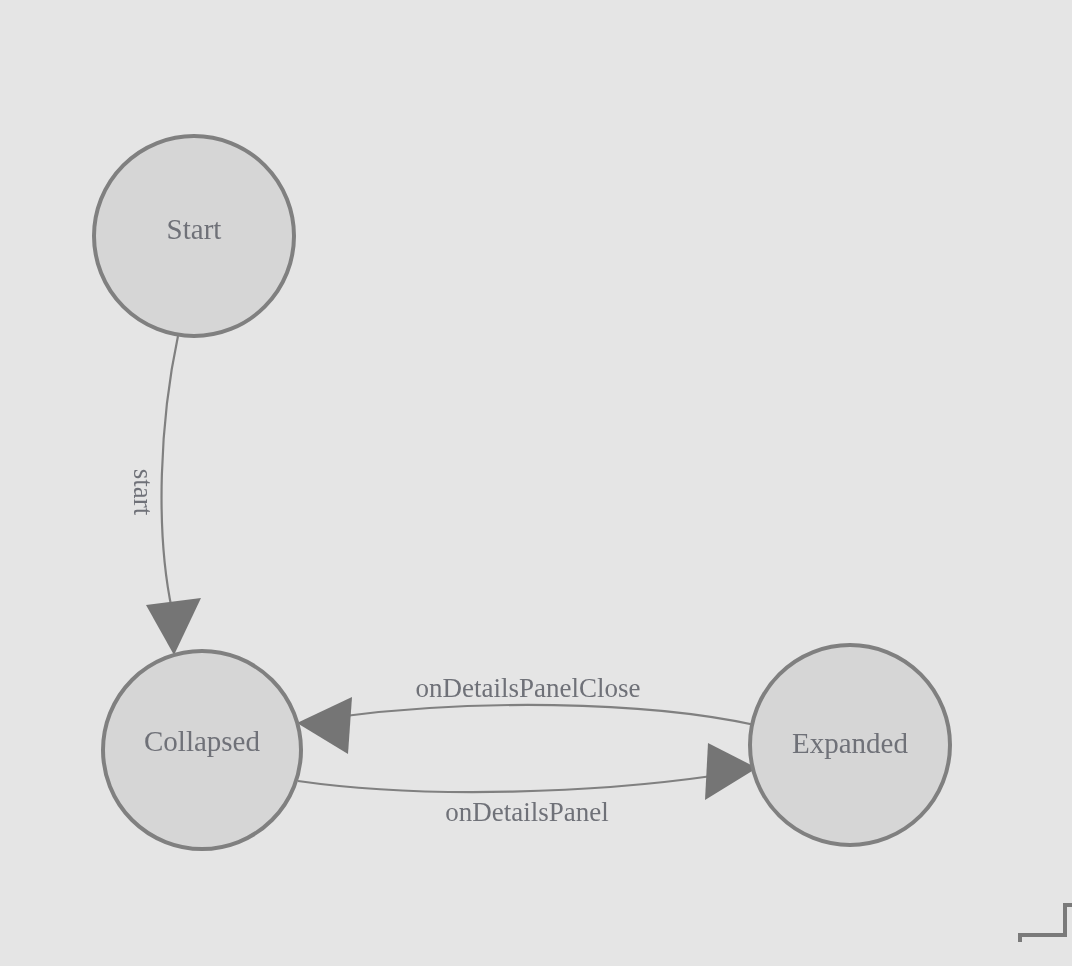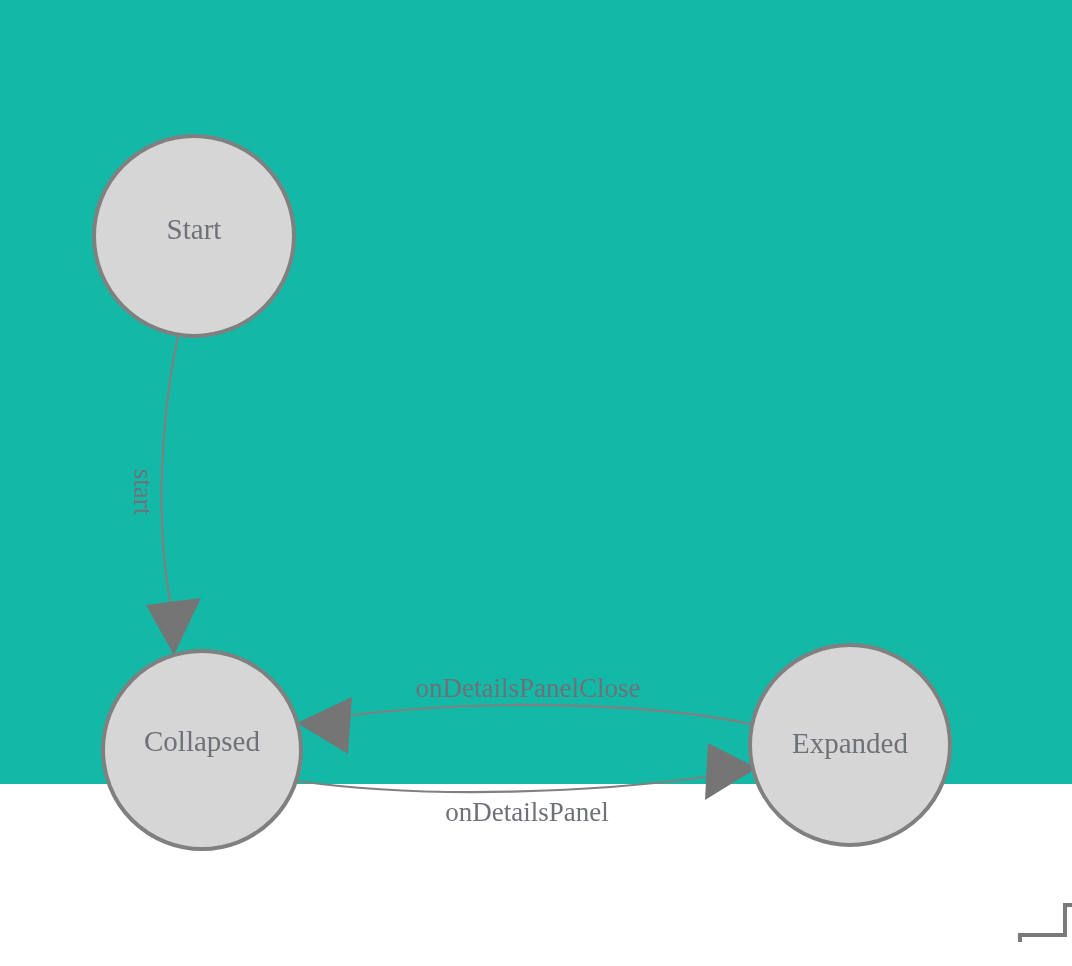--- a/index.html
+++ b/index.html
@@ -9,22 +9,22 @@
   }
   body {
     width: 1072px;
     height: 966px;
     overflow: hidden;
     font-family: "Liberation Serif", "DejaVu Serif", serif;
   }
   #canvas {
     position: relative;
     width: 1072px;
-    height: 784px;
-    background: #14b8a6;
+    height: 966px;
+    background: #e5e5e5;
   }
   #diagram-svg {
     position: absolute;
     top: 0;
     left: 0;
     width: 1072px;
     height: 966px;
     display: block;
   }
   .node-circle {

